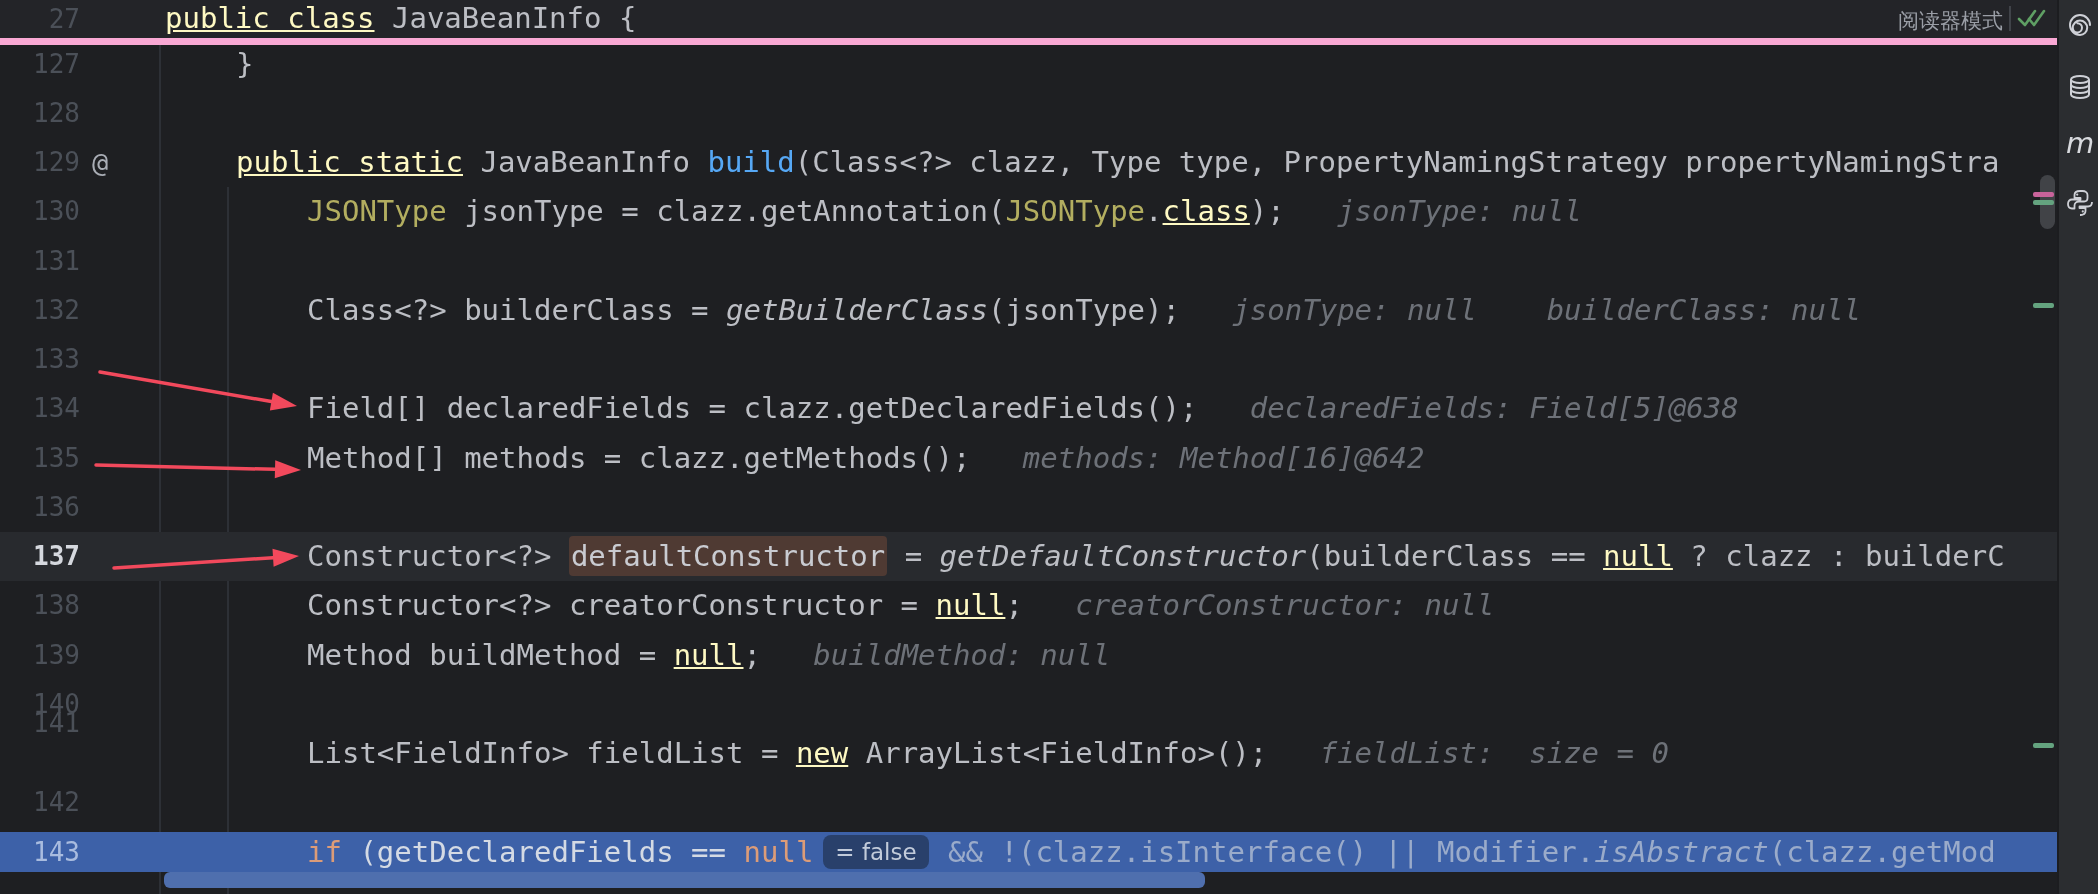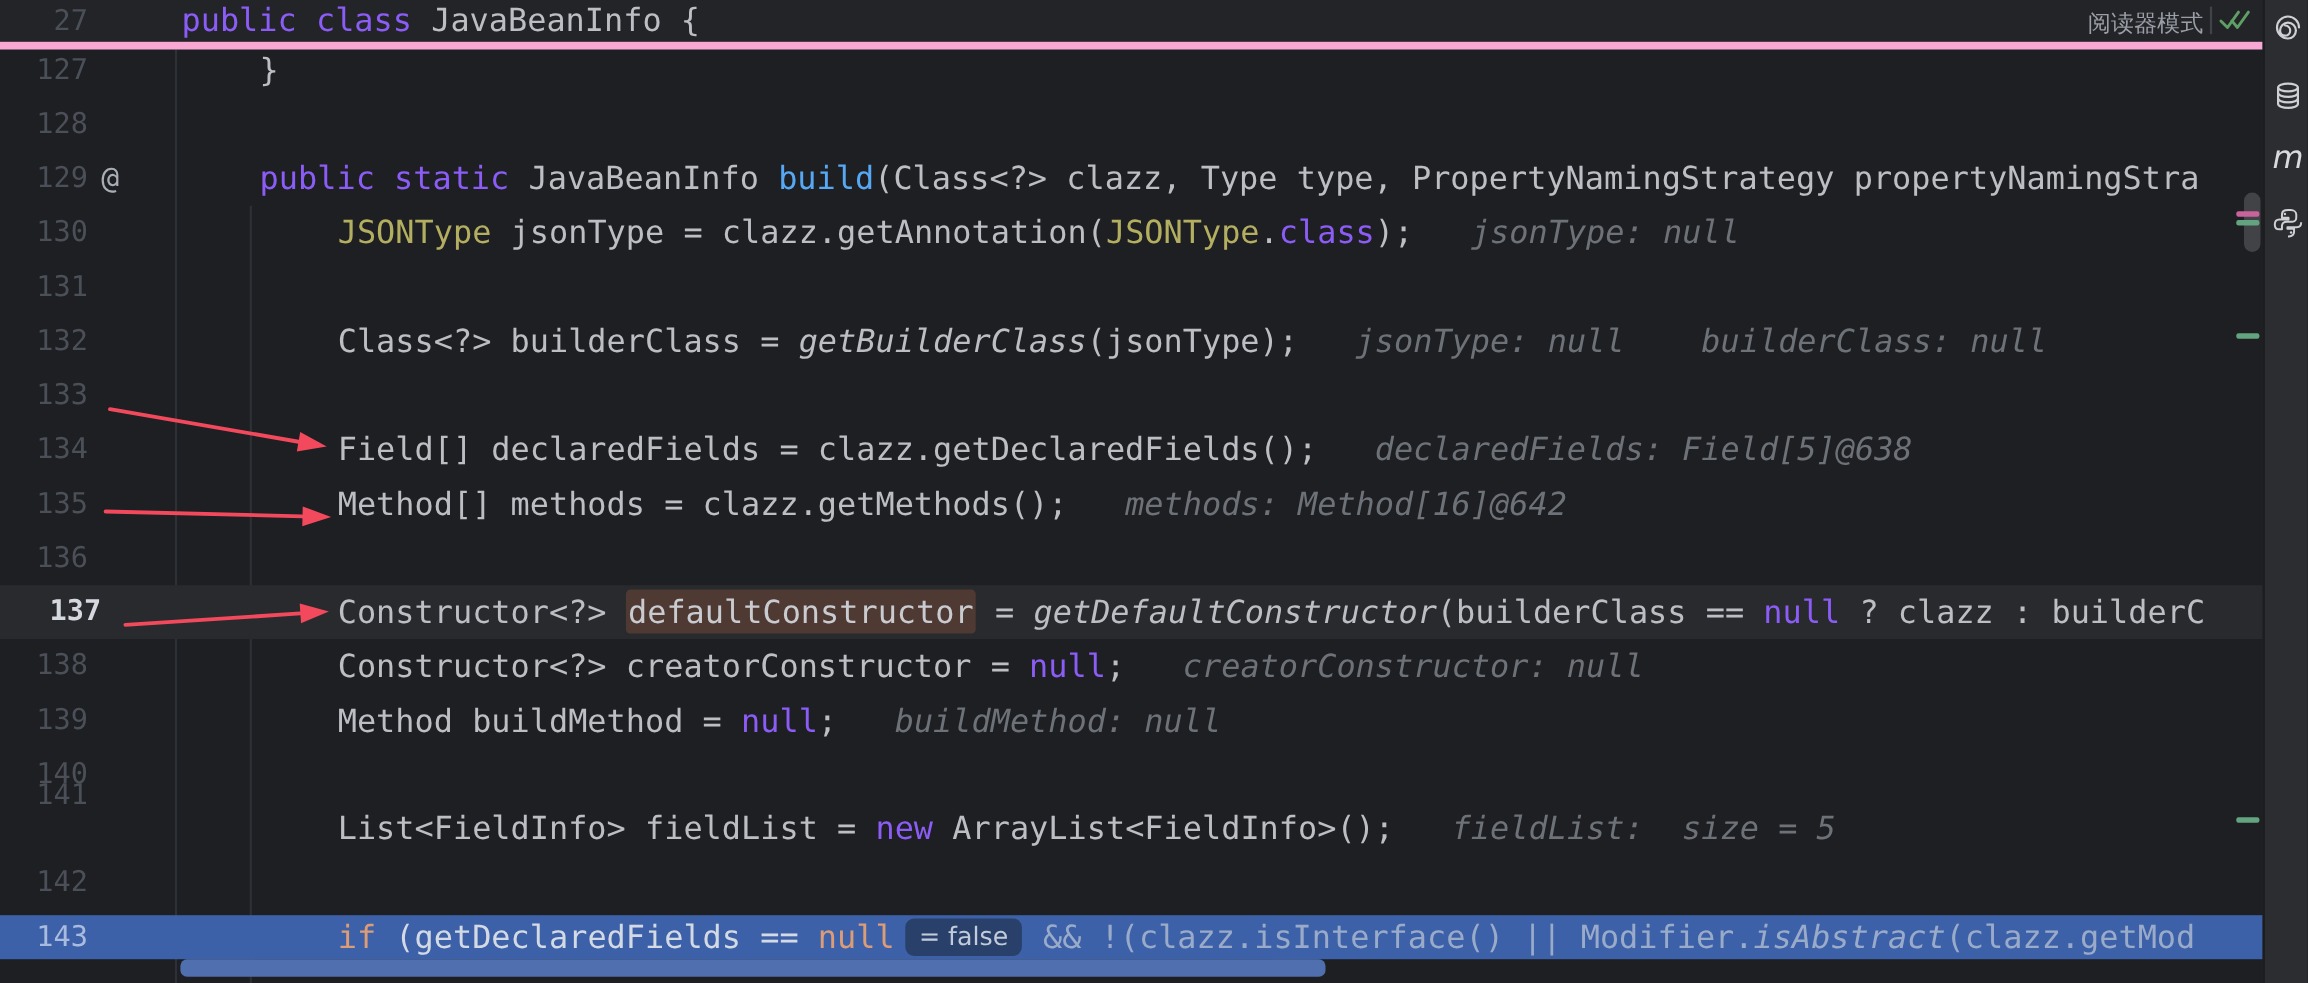--- a/index.html
+++ b/index.html
@@ -21,21 +21,21 @@
   #hdr-check{position:absolute;left:2017px;top:5px;z-index:5;}
   
   .gutter-num{position:absolute;left:0;width:80px;text-align:right;font-size:26px;color:#4b5058;
           line-height:49px;height:49px;z-index:3;}
   .gutter-num.current{color:#d5d8de;}
   .gutter-num.exec{color:#a9bcdf;}
   .gutter-icon{position:absolute;left:92px;font-size:27px;color:#a9adb5;line-height:49px;height:49px;z-index:3;}
   
   .code-line{position:absolute;height:49px;line-height:49px;font-size:29px;white-space:pre;z-index:3;color:#bcbec4;}
   .s-d{color:#bcbec4;}
-  .s-k{color:#8b5cf6;}
+  .s-k{color:#fef9c3;text-decoration:underline;}
   .s-y{color:#b3ae60;}
   .s-b{color:#56a8f5;}
   .s-i{color:#bcbec4;font-style:italic;}
   .s-h{color:#6d7178;font-style:italic;}
   .s-hl{color:#c9cbd1;background:#4f3a33;border-radius:4px;padding:3px 2px;}
   .s-nb{color:#d4dae4;}
   .s-kb{color:#dc9c78;}
   .s-gb{color:#9aabca;}
   .s-gbi{color:#9aabca;font-style:italic;text-align:center;}
   .s-chip{display:inline-block;background:#29406b;border-radius:8px;color:#c2cbda;
@@ -82,30 +82,30 @@
       <div class="gutter-num" style="top: 286px;">132</div>
       <div class="code-line" style="top: 286px; left: 307px;"><span class="s-d">Class&lt;?&gt; builderClass = </span><span class="s-i">getBuilderClass</span><span class="s-d">(jsonType);</span><span class="s-h">   jsonType: null    builderClass: null</span></div>
       <div class="gutter-num" style="top: 335px;">133</div>
       <div class="code-line" style="top: 335px; left: 307px;"></div>
       <div class="gutter-num" style="top: 384px;">134</div>
       <div class="code-line" style="top: 384px; left: 307px;"><span class="s-d">Field[] declaredFields = clazz.getDeclaredFields();</span><span class="s-h">   declaredFields: Field[5]@638</span></div>
       <div class="gutter-num" style="top: 434px;">135</div>
       <div class="code-line" style="top: 434px; left: 307px;"><span class="s-d">Method[] methods = clazz.getMethods();</span><span class="s-h">   methods: Method[16]@642</span></div>
       <div class="gutter-num" style="top: 483px;">136</div>
       <div class="code-line" style="top: 483px; left: 307px;"></div>
-      <div class="gutter-num current" style="top: 532px; font-weight: bold; padding-left: 12px;">137</div>
+      <div class="gutter-num current" style="top: 532px; font-weight: bold;">137</div>
       <div class="code-line" style="top: 532px; left: 307px;"><span class="s-d">Constructor&lt;?&gt; </span><span class="s-hl">defaultConstructor</span><span class="s-d"> = </span><span class="s-i">getDefaultConstructor</span><span class="s-d">(builderClass == </span><span class="s-k">null</span><span class="s-d"> ? clazz : builderC</span></div>
       <div class="gutter-num" style="top: 581px;">138</div>
       <div class="code-line" style="top: 581px; left: 307px;"><span class="s-d">Constructor&lt;?&gt; creatorConstructor = </span><span class="s-k">null</span><span class="s-d">;</span><span class="s-h">   creatorConstructor: null</span></div>
       <div class="gutter-num" style="top: 631px;">139</div>
       <div class="code-line" style="top: 631px; left: 307px;"><span class="s-d">Method buildMethod = </span><span class="s-k">null</span><span class="s-d">;</span><span class="s-h">   buildMethod: null</span></div>
       <div class="gutter-num" style="top: 680px;">140</div>
       <div class="code-line" style="top: 680px; left: 307px;"></div>
       <div class="gutter-num" style="top: 699px;">141</div>
-      <div class="code-line" style="top: 729px; left: 307px;"><span class="s-d">List&lt;FieldInfo&gt; fieldList = </span><span class="s-k">new</span><span class="s-d"> ArrayList&lt;FieldInfo&gt;();</span><span class="s-h">   fieldList:  size = 5</span></div>
+      <div class="code-line" style="top: 729px; left: 307px;"><span class="s-d">List&lt;FieldInfo&gt; fieldList = </span><span class="s-k">new</span><span class="s-d"> ArrayList&lt;FieldInfo&gt;();</span><span class="s-h">   fieldList:  size = 0</span></div>
       <div class="gutter-num" style="top: 778px;">142</div>
       <div class="code-line" style="top: 778px; left: 307px;"></div>
       <div class="gutter-num exec" style="top: 828px;">143</div>
       <div class="code-line" style="top: 828px; left: 307px;"><span class="s-kb">if </span><span class="s-nb">(getDeclaredFields == </span><span class="s-kb">null</span><span class="s-chip">= false</span><span class="s-gb"> &amp;&amp; !(clazz.isInterface() || Modifier.</span><span class="s-gbi">isAbstract</span><span class="s-gb">(clazz.getMod</span></div>
     </div>
 
   <div id="sticky">
     <div class="gutter-num" style="top:-5px;">27</div>
     <div class="code-line" style="left:165px;" id="sticky-code"><span class="s-k">public class</span><span class="s-d"> JavaBeanInfo {</span></div>
     <div id="reader-mode">阅读器模式</div>

